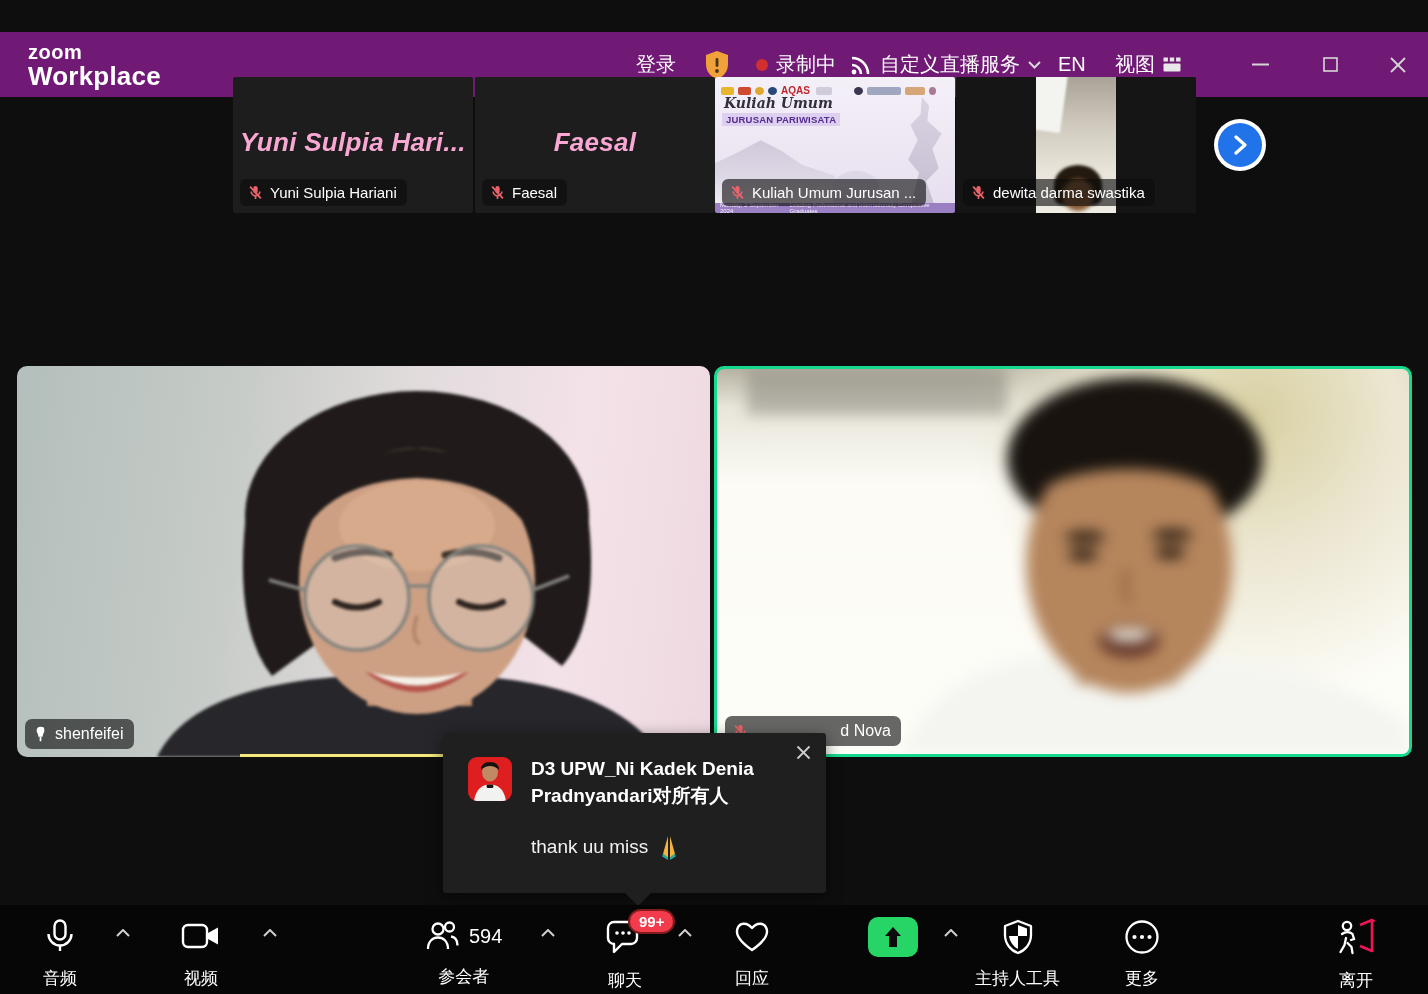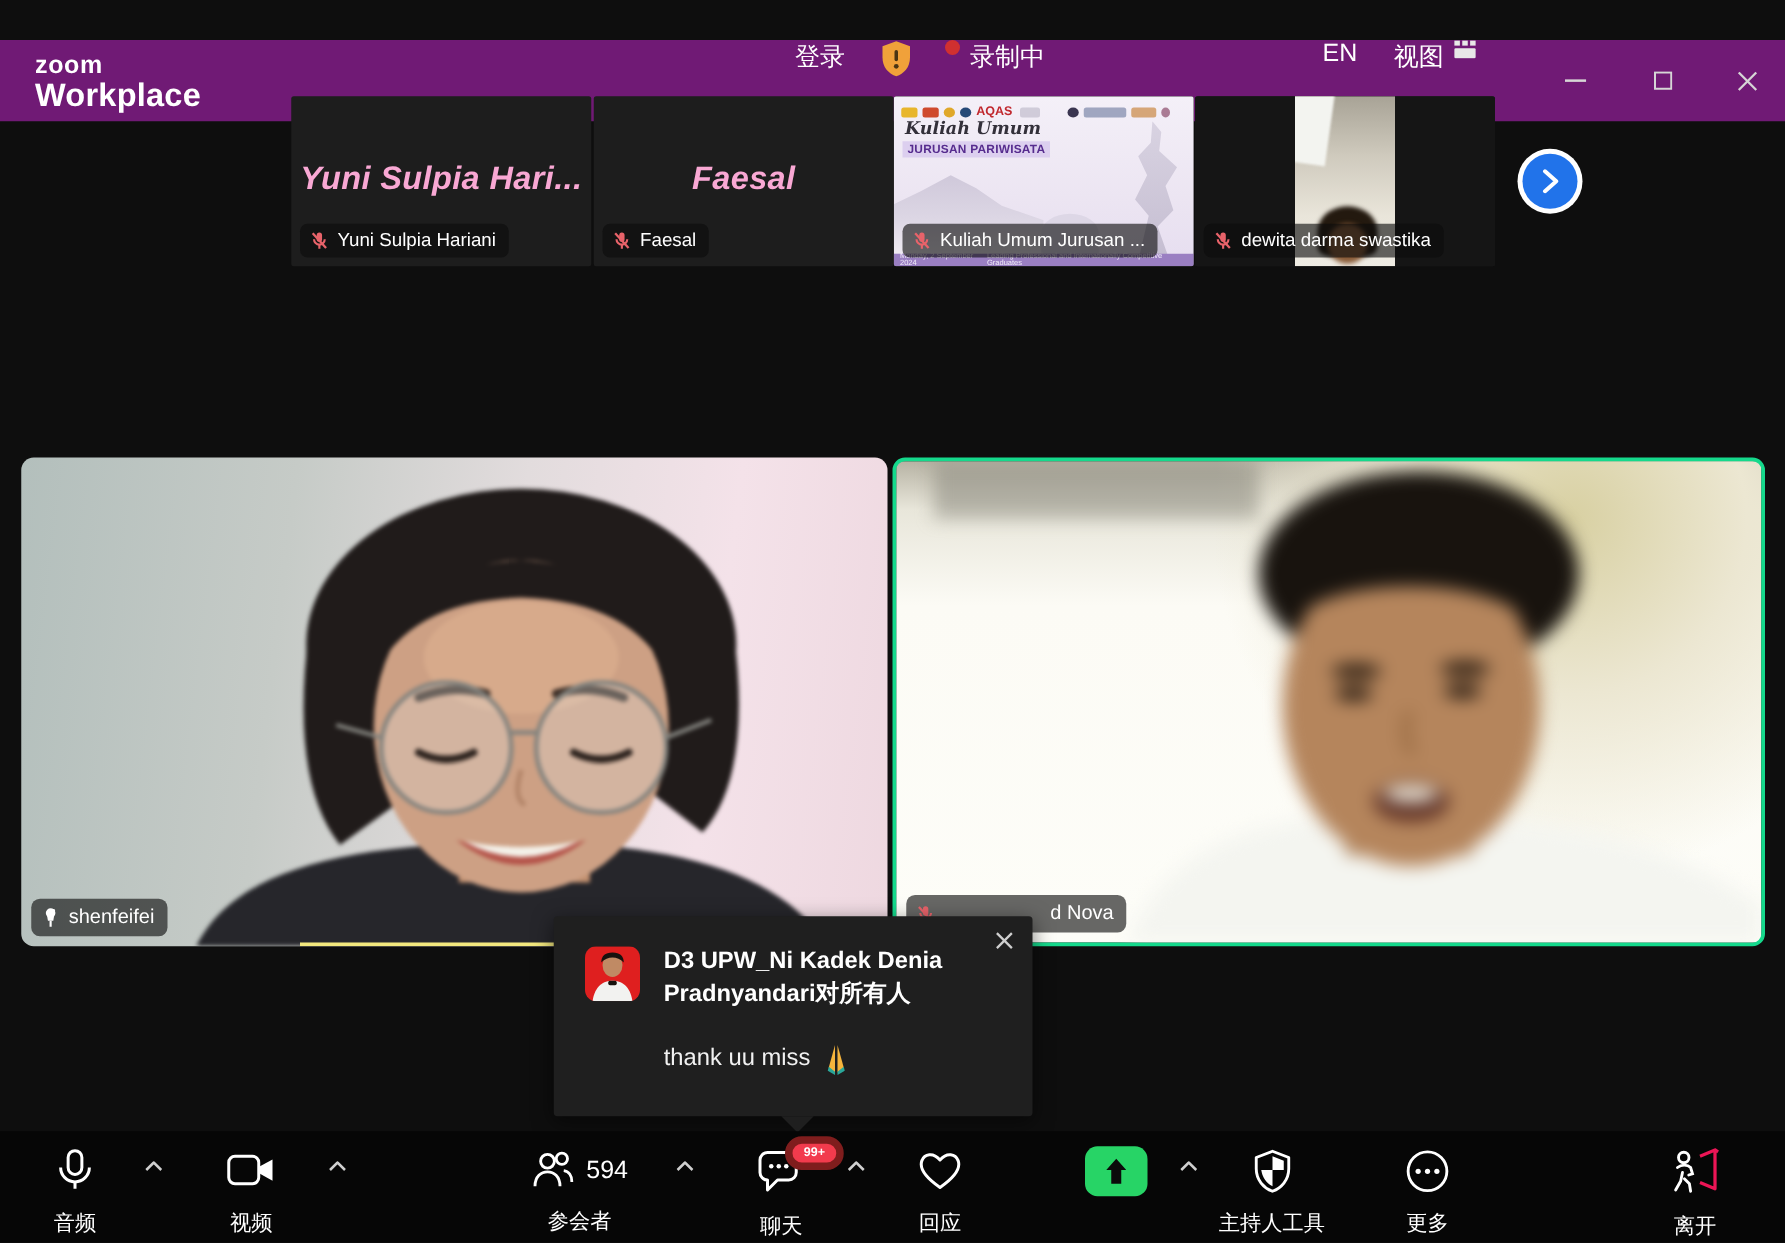--- a/index.html
+++ b/index.html
@@ -9,21 +9,21 @@
     background:#0e0e0e;
     font-family:"Liberation Sans", sans-serif;
     color:#fff;
   }
   .abs { position:absolute; }
 
   
   .titlebar { left:0; top:4px; width:1428px; height:65px; background:#701a75;margin-top:28px; }
   .logo-top { left:28px; top:9px; font-size:20px; font-weight:bold; letter-spacing:.5px; }
   .logo-bottom { left:28px; top:29px; font-size:26px; font-weight:bold; letter-spacing:.2px; }
-  .tb-item { top:0; height:65px; display:flex; align-items:flex-start; gap:8px; font-size:20px; color:#fff; cursor:default; }
+  .tb-item { top:0; height:65px; display:flex; align-items:center; gap:8px; font-size:20px; color:#fff; cursor:default; }
   .win-btn { top:0; height:65px; width:60px; display:flex; align-items:center; justify-content:center; color:#d6d6d6; }
 
   
   .strip-tile { top:77px; width:240px; height:136px; background:#1d1d1d; border-radius:2px; overflow:hidden; }
   .bigname { width:100%; top:50px; text-align:center; font-size:26px; font-weight:bold; color:#f9a8d4; letter-spacing:.3px;font-style:italic; }
   .pill {
     display:inline-flex; align-items:center; gap:7px;
     background:rgba(12,12,12,.62); border-radius:6px;
     height:27px; padding:0 10px 0 8px; font-size:15px; color:#fff; white-space:nowrap;
   }
@@ -46,22 +46,22 @@
   .chat-title { left:88px; top:22px; width:262px; font-size:19px; font-weight:bold; line-height:27px; color:#fff; }
   .chat-msg { left:88px; top:101px; font-size:19px; color:#f1f1f1; display:flex; align-items:center; gap:8px; }
   .chat-close { right:10px; top:6px; font-size:20px; color:#cfcfcf; width:26px; height:26px; display:flex; align-items:center; justify-content:center; cursor:pointer; }
 
   
   .toolbar { left:0; top:905px; width:1428px; height:89px; background:#060606; z-index:50; }
   .tool { top:0; display:flex; flex-direction:column; align-items:center; cursor:pointer; }
   .tool-label { font-size:17px; color:#fff; margin-top:12px; white-space:nowrap; }
   .chev { top:24px; }
   .badge {
-    background:#f23b4d; color:#fff; font-weight:bold; font-size:10px;
-    border-radius:14px; padding:2px 9px; border:6px solid #7f1d1d;
+    background:#f23b4d; color:#fff; font-weight:bold; font-size:15px;
+    border-radius:14px; padding:2px 9px; border:2px solid #7f1d1d;
   }
   .count { font-size:20px; color:#fff; }
 
   svg { display:block; }
 </style>
 </head>
 <body>
 
 <div class="abs titlebar">
   <div class="abs logo-top">zoom</div>
@@ -77,20 +77,31 @@
       <rect x="11.6" y="8" width="2.8" height="9" rx="1.4" fill="#4a3513"></rect>
       <circle cx="13" cy="21" r="1.9" fill="#4a3513"></circle>
     </svg>
   </div>
 
   <div class="abs tb-item" style="left:756px;">
     <span style="width:12px;height:12px;border-radius:50%;background:#d03030;display:inline-block;"></span>
     <span>录制中</span>
   </div>
 
+  <div class="abs tb-item" style="left:850px;">
+    <svg width="22" height="22" viewBox="0 0 22 22">
+      <circle cx="4" cy="18" r="2.4" fill="#fff"></circle>
+      <path d="M2 11 a9 9 0 0 1 9 9" stroke="#fff" stroke-width="2.6" fill="none"></path>
+      <path d="M2 4 a16 16 0 0 1 16 16" stroke="#fff" stroke-width="2.6" fill="none"></path>
+    </svg>
+    <span>自定义直播服务</span>
+    <svg width="13" height="8" viewBox="0 0 13 8">
+      <polyline points="1,1 6.5,6.5 12,1" stroke="#d9d9d9" stroke-width="2" fill="none"></polyline>
+    </svg>
+  </div>
 
   <div class="abs tb-item" style="left:1058px;">
     <span>EN</span>
   </div>
 
   <div class="abs tb-item" style="left:1115px;">
     <span>视图</span>
     <svg width="18" height="15" viewBox="0 0 18 15">
       <rect x="0.5" y="6.5" width="17" height="8" rx="1" fill="#e8e8e8"></rect>
       <rect x="0.5" y="0.5" width="4.4" height="4" fill="#e8e8e8"></rect>

